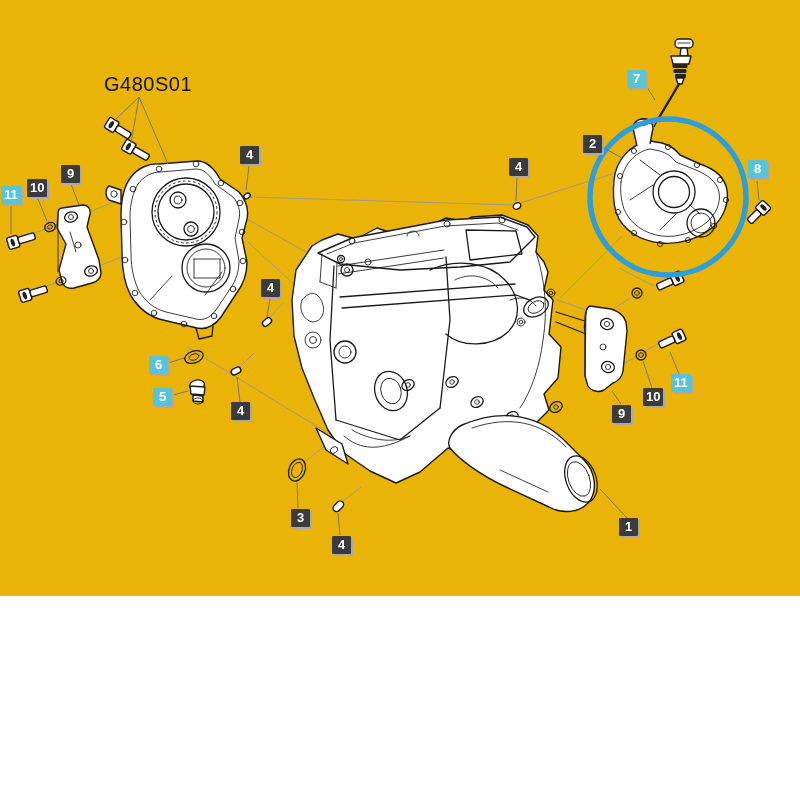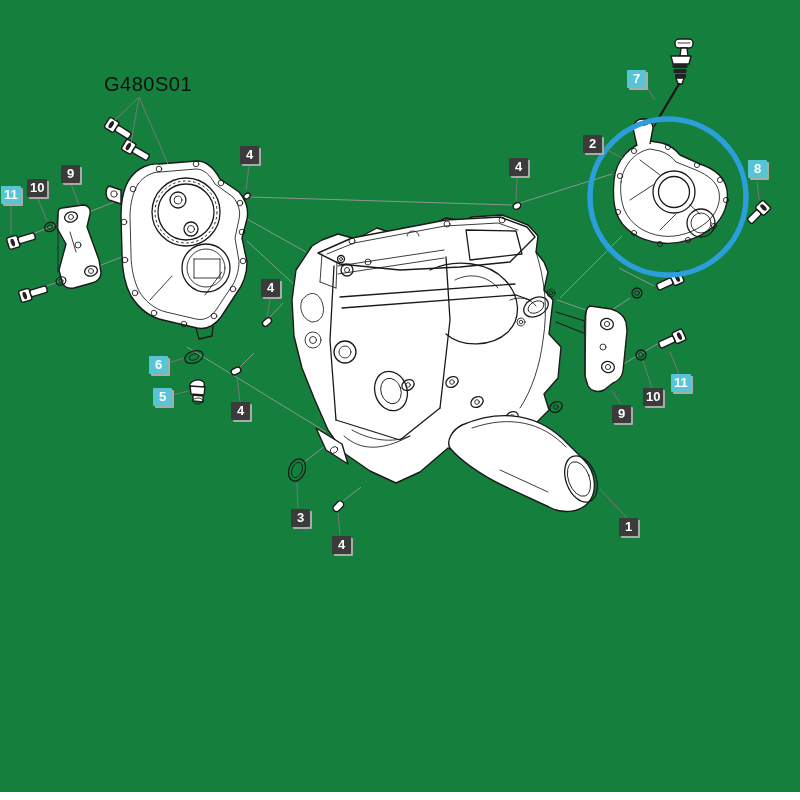--- a/index.html
+++ b/index.html
@@ -1,16 +1,16 @@
 <!DOCTYPE html>
 <html style="--label-dark: #3b3b3b; --label-cyan: #57c5d6;"><head>
 <meta charset="utf-8">
 <style>
   html,body{margin:0;padding:0;background:#fff;}
-  #stage{position:relative;width:800px;height:792px;background:#15803d;overflow:hidden;
+  #stage{position:relative;width:800px;height:596px;background:#eab308;overflow:hidden;
          font-family:"Liberation Sans",sans-serif;}
   #art{position:absolute;left:0;top:0;}
   .title{position:absolute;left:104px;top:73px;font-size:20px;color:#111;
          letter-spacing:.5px;font-weight:400;}
   .callout{position:absolute;height:18px;line-height:18px;min-width:13px;padding:0 3px;
            text-align:center;font-size:13px;font-weight:bold;color:#fff;border-radius:1px;
            box-shadow:2px 2px 0 #aaa;}
   .dark{background:var(--label-dark,#3b3b3b);}
   .cyan{background:var(--label-cyan,#57c5d6);}
   

